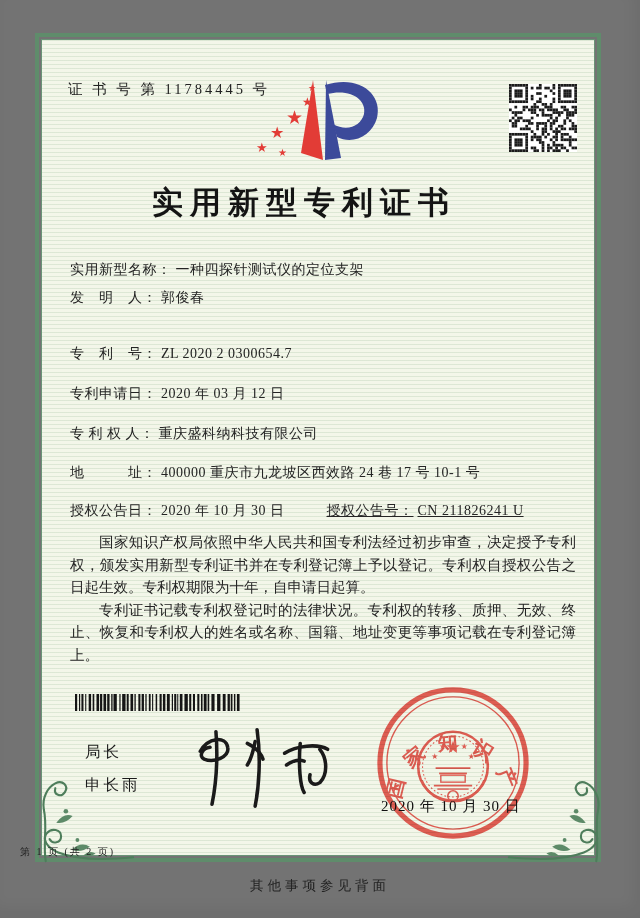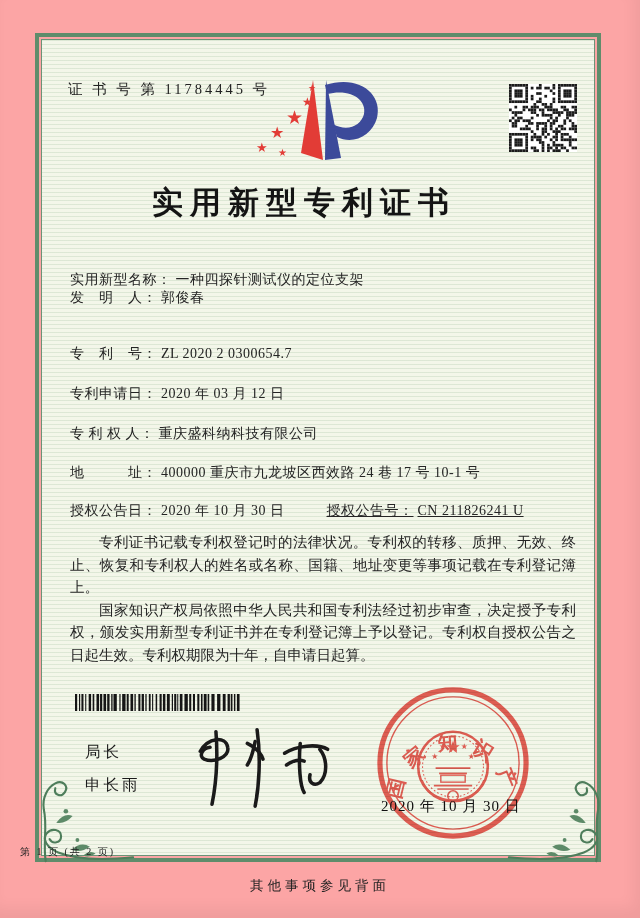--- a/index.html
+++ b/index.html
@@ -1,20 +1,20 @@
 <!DOCTYPE html>
 <html><head>
 <meta charset="utf-8">
 <style>
   html,body{margin:0;padding:0;}
   body{
     width:640px;height:918px;background:#ffffff;
     font-family:"Liberation Serif","DejaVu Serif",serif;color:#1c1c1c;
   }
-  .page{position:relative;width:640px;height:918px;background:#fca5a5;overflow:hidden;
+  .page{position:relative;width:640px;height:918px;background:#737373;overflow:hidden;
         box-shadow:inset -6px -10px 14px rgba(0,0,0,0.05);}
   
   .frame{position:absolute;left:35px;top:33px;width:566px;height:829px;
          border:4px solid #5f8c6b;box-sizing:border-box;z-index:0;}
   .frame-inner{position:absolute;left:2px;top:2px;right:2px;bottom:2px;
          border:1px solid #6a9377;
          background-color:#f3f6e9;
          background-image:repeating-linear-gradient(180deg,
             rgba(140,178,140,0.22) 0px, rgba(140,178,140,0.22) 1px,
             rgba(255,255,255,0) 1px, rgba(255,255,255,0) 4px);}
@@ -379,21 +379,21 @@
         <rect x="38.08" y="65.28" width="2.72" height="2.72"></rect>
         <rect x="43.52" y="65.28" width="2.72" height="2.72"></rect>
         <rect x="46.24" y="65.28" width="2.72" height="2.72"></rect>
         <rect x="48.96" y="65.28" width="2.72" height="2.72"></rect>
         <rect x="57.12" y="65.28" width="2.72" height="2.72"></rect>
       </g>
     </svg>
 
   <div class="abs title">实用新型专利证书</div>
 
-  <div class="abs field-row" style="top:271px">
+  <div class="abs field-row" style="top:261px">
     <span class="lbl">实用新型名称：</span><span class="val">一种四探针测试仪的定位支架</span>
   </div>
   <div class="abs field-row" style="top:289px">
     <span class="lbl">发　明　人：</span><span class="val">郭俊春</span>
   </div>
   <div class="abs field-row" style="top:345px">
     <span class="lbl">专　利　号：</span><span class="val">ZL 2020 2 0300654.7</span>
   </div>
   <div class="abs field-row" style="top:385px">
     <span class="lbl">专利申请日：</span><span class="val">2020 年 03 月 12 日</span>
@@ -407,22 +407,22 @@
   <div class="abs field-row" style="top:502px">
     <span>
       <span class="lbl">授权公告日：</span><span class="val">2020 年 10 月 30 日</span>
     </span>
     <span class="pair2">
       <span class="lbl">授权公告号：</span><span class="val">CN 211826241 U</span>
     </span>
   </div>
 
   <div class="abs body-text">
+    <p>国家知识产权局依照中华人民共和国专利法经过初步审查，决定授予专利权，颁发实用新型专利证书并在专利登记簿上予以登记。专利权自授权公告之日起生效。专利权期限为十年，自申请日起算。</p>
     <p>专利证书记载专利权登记时的法律状况。专利权的转移、质押、无效、终止、恢复和专利权人的姓名或名称、国籍、地址变更等事项记载在专利登记簿上。</p>
-    <p>国家知识产权局依照中华人民共和国专利法经过初步审查，决定授予专利权，颁发实用新型专利证书并在专利登记簿上予以登记。专利权自授权公告之日起生效。专利权期限为十年，自申请日起算。</p>
   </div>
 
   <svg class="abs barcode" id="barcode-svg" viewBox="0 0 166 18">
       <g fill="#151515">
         <rect x="0.00" y="0" width="2.18" height="17"></rect>
         <rect x="3.98" y="0" width="1.20" height="17"></rect>
         <rect x="6.42" y="0" width="2.05" height="17"></rect>
         <rect x="10.19" y="0" width="1.10" height="17"></rect>
         <rect x="13.67" y="0" width="2.43" height="17"></rect>
         <rect x="17.65" y="0" width="1.64" height="17"></rect>

